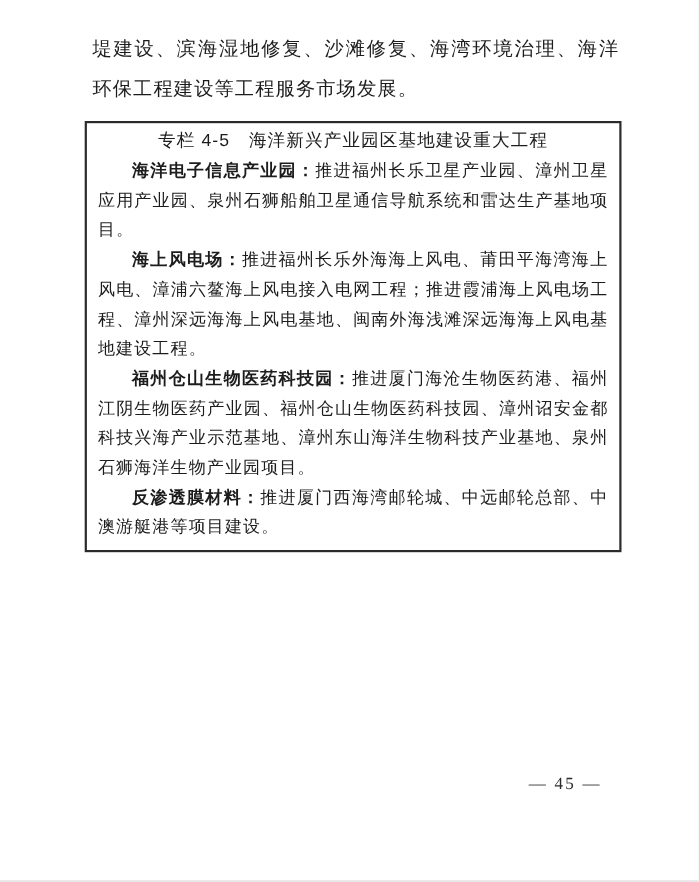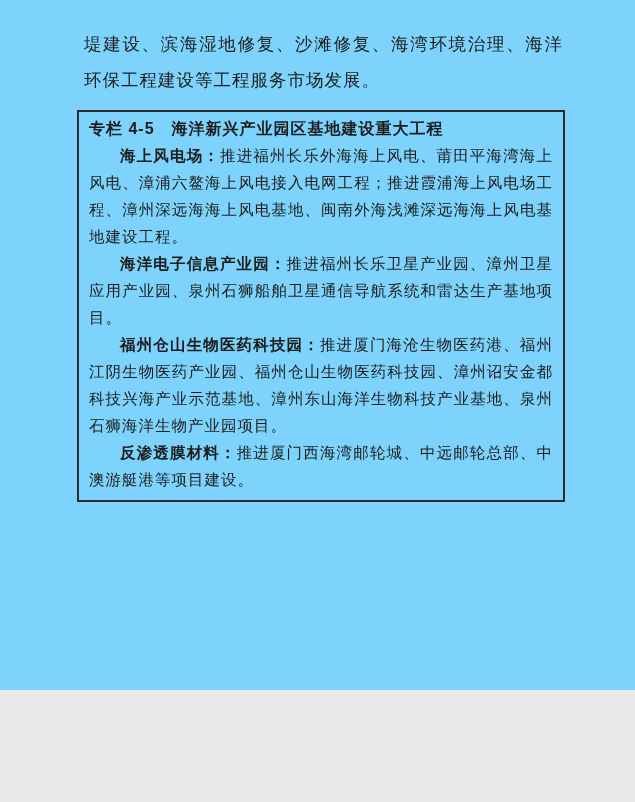--- a/index.html
+++ b/index.html
@@ -4,23 +4,23 @@
 <style>
   html, body { margin: 0; padding: 0; }
   body {
     width: 635px;
     background: #e9e9e9;
     font-family: "Liberation Serif", "DejaVu Serif", serif;
   }
   .page {
     position: relative;
     width: 635px;
-    height: 690px;
+    height: 800px;
     margin: 0 auto;
-    background: #7dd3fc;
+    background: #ffffff;
     box-sizing: border-box;
     padding: 26px 72px 0 84px;
     color: #1c1c1c;
     overflow: hidden;
   }
   .body-text {
     font-size: 17.5px;
     line-height: 36px;
     text-align: justify;
     text-justify: inter-ideograph;
@@ -38,22 +38,22 @@
   .para-indent { text-indent: 2em; }
   .feature-box {
     margin-top: 12px;
     margin-left: -7px;
     margin-right: -2px;
     border: 2px solid #2a2a2a;
     padding: 3px 10px 7px 10px;
     box-sizing: border-box;
   }
   .box-title {
-    text-align: left;
-    font-weight: bold;
+    text-align: center;
+    font-weight: normal;
     font-size: 16px;
     line-height: 27px;
     font-family: "Liberation Sans", "DejaVu Sans", sans-serif;
     letter-spacing: 1px;
   }
   .box-para {
     margin: 0;
     font-size: 15.5px;
     line-height: 27px;
     text-indent: 2em;
@@ -82,25 +82,25 @@
   <div class="body-text">
     <p class="para-continuation">堤建设、滨海湿地修复、沙滩修复、海湾环境治理、海洋环保工程建设等工程服务市场发展。</p>
 
 
   </div>
 
   <div class="feature-box">
     <div class="box-title">专栏 4-5　海洋新兴产业园区基地建设重大工程</div>
 
     <p class="box-para">
-      <span class="box-label">海上风电场：</span><span>推进福州长乐外海海上风电、莆田平海湾海上风电、漳浦六鳌海上风电接入电网工程；推进霞浦海上风电场工程、漳州深远海海上风电基地、闽南外海浅滩深远海海上风电基地建设工程。</span>
+      <span class="box-label">海洋电子信息产业园：</span><span>推进福州长乐卫星产业园、漳州卫星应用产业园、泉州石狮船舶卫星通信导航系统和雷达生产基地项目。</span>
     </p>
 
     <p class="box-para">
-      <span class="box-label">海洋电子信息产业园：</span><span>推进福州长乐卫星产业园、漳州卫星应用产业园、泉州石狮船舶卫星通信导航系统和雷达生产基地项目。</span>
+      <span class="box-label">海上风电场：</span><span>推进福州长乐外海海上风电、莆田平海湾海上风电、漳浦六鳌海上风电接入电网工程；推进霞浦海上风电场工程、漳州深远海海上风电基地、闽南外海浅滩深远海海上风电基地建设工程。</span>
     </p>
 
     <p class="box-para">
       <span class="box-label">福州仓山生物医药科技园：</span><span>推进厦门海沧生物医药港、福州江阴生物医药产业园、福州仓山生物医药科技园、漳州诏安金都科技兴海产业示范基地、漳州东山海洋生物科技产业基地、泉州石狮海洋生物产业园项目。</span>
     </p>
 
 
     <p class="box-para">
       <span class="box-label">反渗透膜材料：</span><span>推进厦门西海湾邮轮城、中远邮轮总部、中澳游艇港等项目建设。</span>
     </p>

